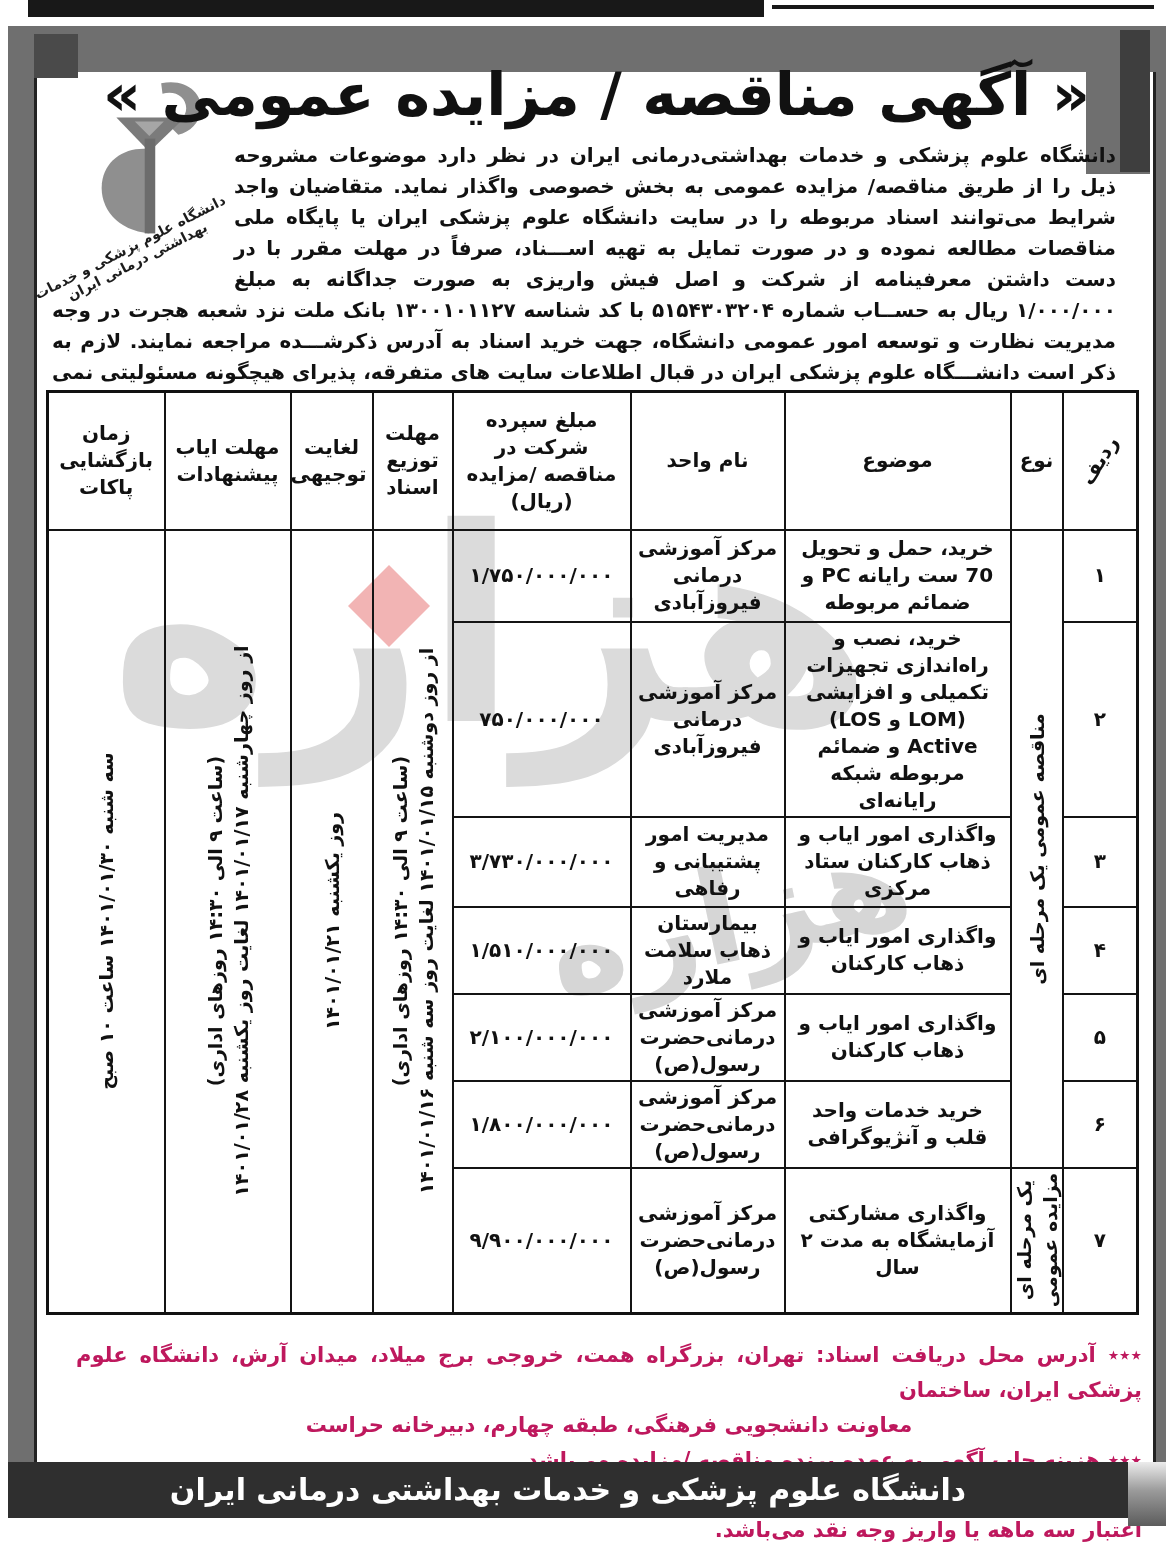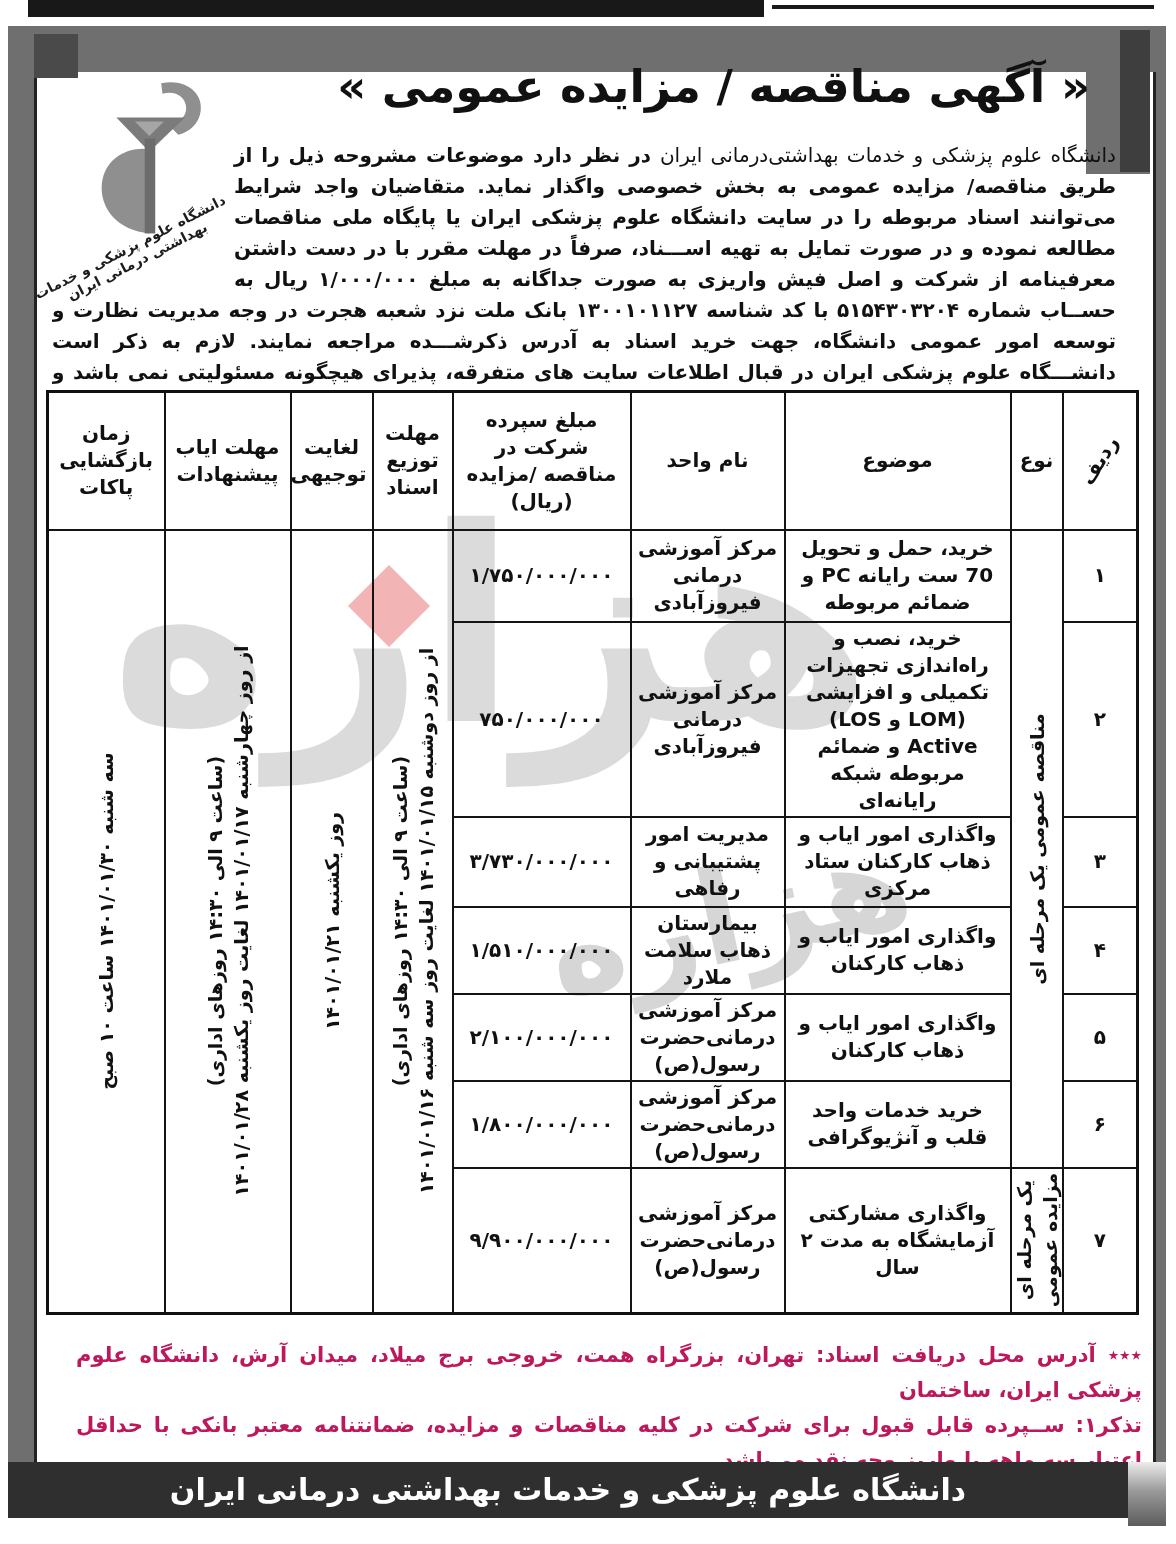--- a/index.html
+++ b/index.html
@@ -23,25 +23,25 @@
   .wm2{left:545px;top:840px;font-size:130px;color:#d6d6d6;transform:rotate(-12deg);}
   .diamond{left:360px;top:577px;width:58px;height:58px;background:#f2b4b4;transform:rotate(45deg);z-index:1;}
 
   
   .logo-svg{left:82px;top:78px;z-index:2;}
   .logo-caption{left:26px;top:238px;width:215px;z-index:2;transform:rotate(-27deg);
                 font-size:14px;font-weight:bold;color:#1c1c1c;text-align:center;direction:rtl;}
 
   
   .title{left:410px;top:60px;width:680px;z-index:2;direction:rtl;
-         font-size:45px;font-weight:bold;color:#111;white-space:nowrap;}
+         font-size:59px;font-weight:bold;color:#111;white-space:nowrap;}
   .intro{left:52px;top:140px;width:1064px;max-height:250px;overflow:hidden;z-index:2;
          direction:rtl;text-align:justify;font-size:20px;line-height:31px;font-weight:bold;color:#111;}
   .intro .logo-spacer{float:left;width:182px;height:136px;}
-  .intro b{font-weight:normal;}
+  .intro b{font-weight:bold;}
 
   
   table.main{position:absolute;left:46px;top:390px;width:1090px;z-index:2;
              border-collapse:collapse;table-layout:fixed;direction:rtl;}
   table.main td,table.main th{border:2px solid #141414;text-align:center;vertical-align:middle;
              font-weight:bold;color:#111;font-size:20px;line-height:27px;padding:2px 5px;
              background:transparent;overflow:hidden;}
   table.main{border:3px solid #111;}
   thead tr{height:138px;}
   thead th{background:#2d2d2d;color:#ffffff;font-size:20px;line-height:26px;}
@@ -186,19 +186,21 @@
         </td>
         <td>واگذاری مشارکتی آزمایشگاه به مدت ۲ سال</td>
         <td>مرکز آموزشی درمانی‌حضرت رسول(ص)</td>
         <td>۹/۹۰۰/۰۰۰/۰۰۰</td>
       </tr>
     </tbody>
   </table>
 
   <div class="abs notes">
     <span>٭٭٭ آدرس محل دریافت اسناد: تهران، بزرگراه همت، خروجی برج میلاد، میدان آرش، دانشگاه علوم پزشکی ایران، ساختمان</span>
+    <span class="centered">معاونت دانشجویی فرهنگی، طبقه چهارم، دبیرخانه حراست</span>
+    <span style="display:block">٭٭٭ هزینه چاپ آگهی به عهده برنده مناقصه /مزایده می‌باشد.</span>
     <span style="display:block">تذکر۱: ســپرده قابل قبول برای شرکت در کلیه مناقصات و مزایده، ضمانتنامه معتبر بانکی با حداقل اعتبار سه ماهه یا واریز وجه نقد می‌باشد.</span>
   </div>
 
   <div class="abs bottom-bar">دانشگاه علوم پزشکی و خدمات بهداشتی درمانی ایران</div>
   <div class="abs grad-block"></div>
 
 </div>
 
 </body></html>

